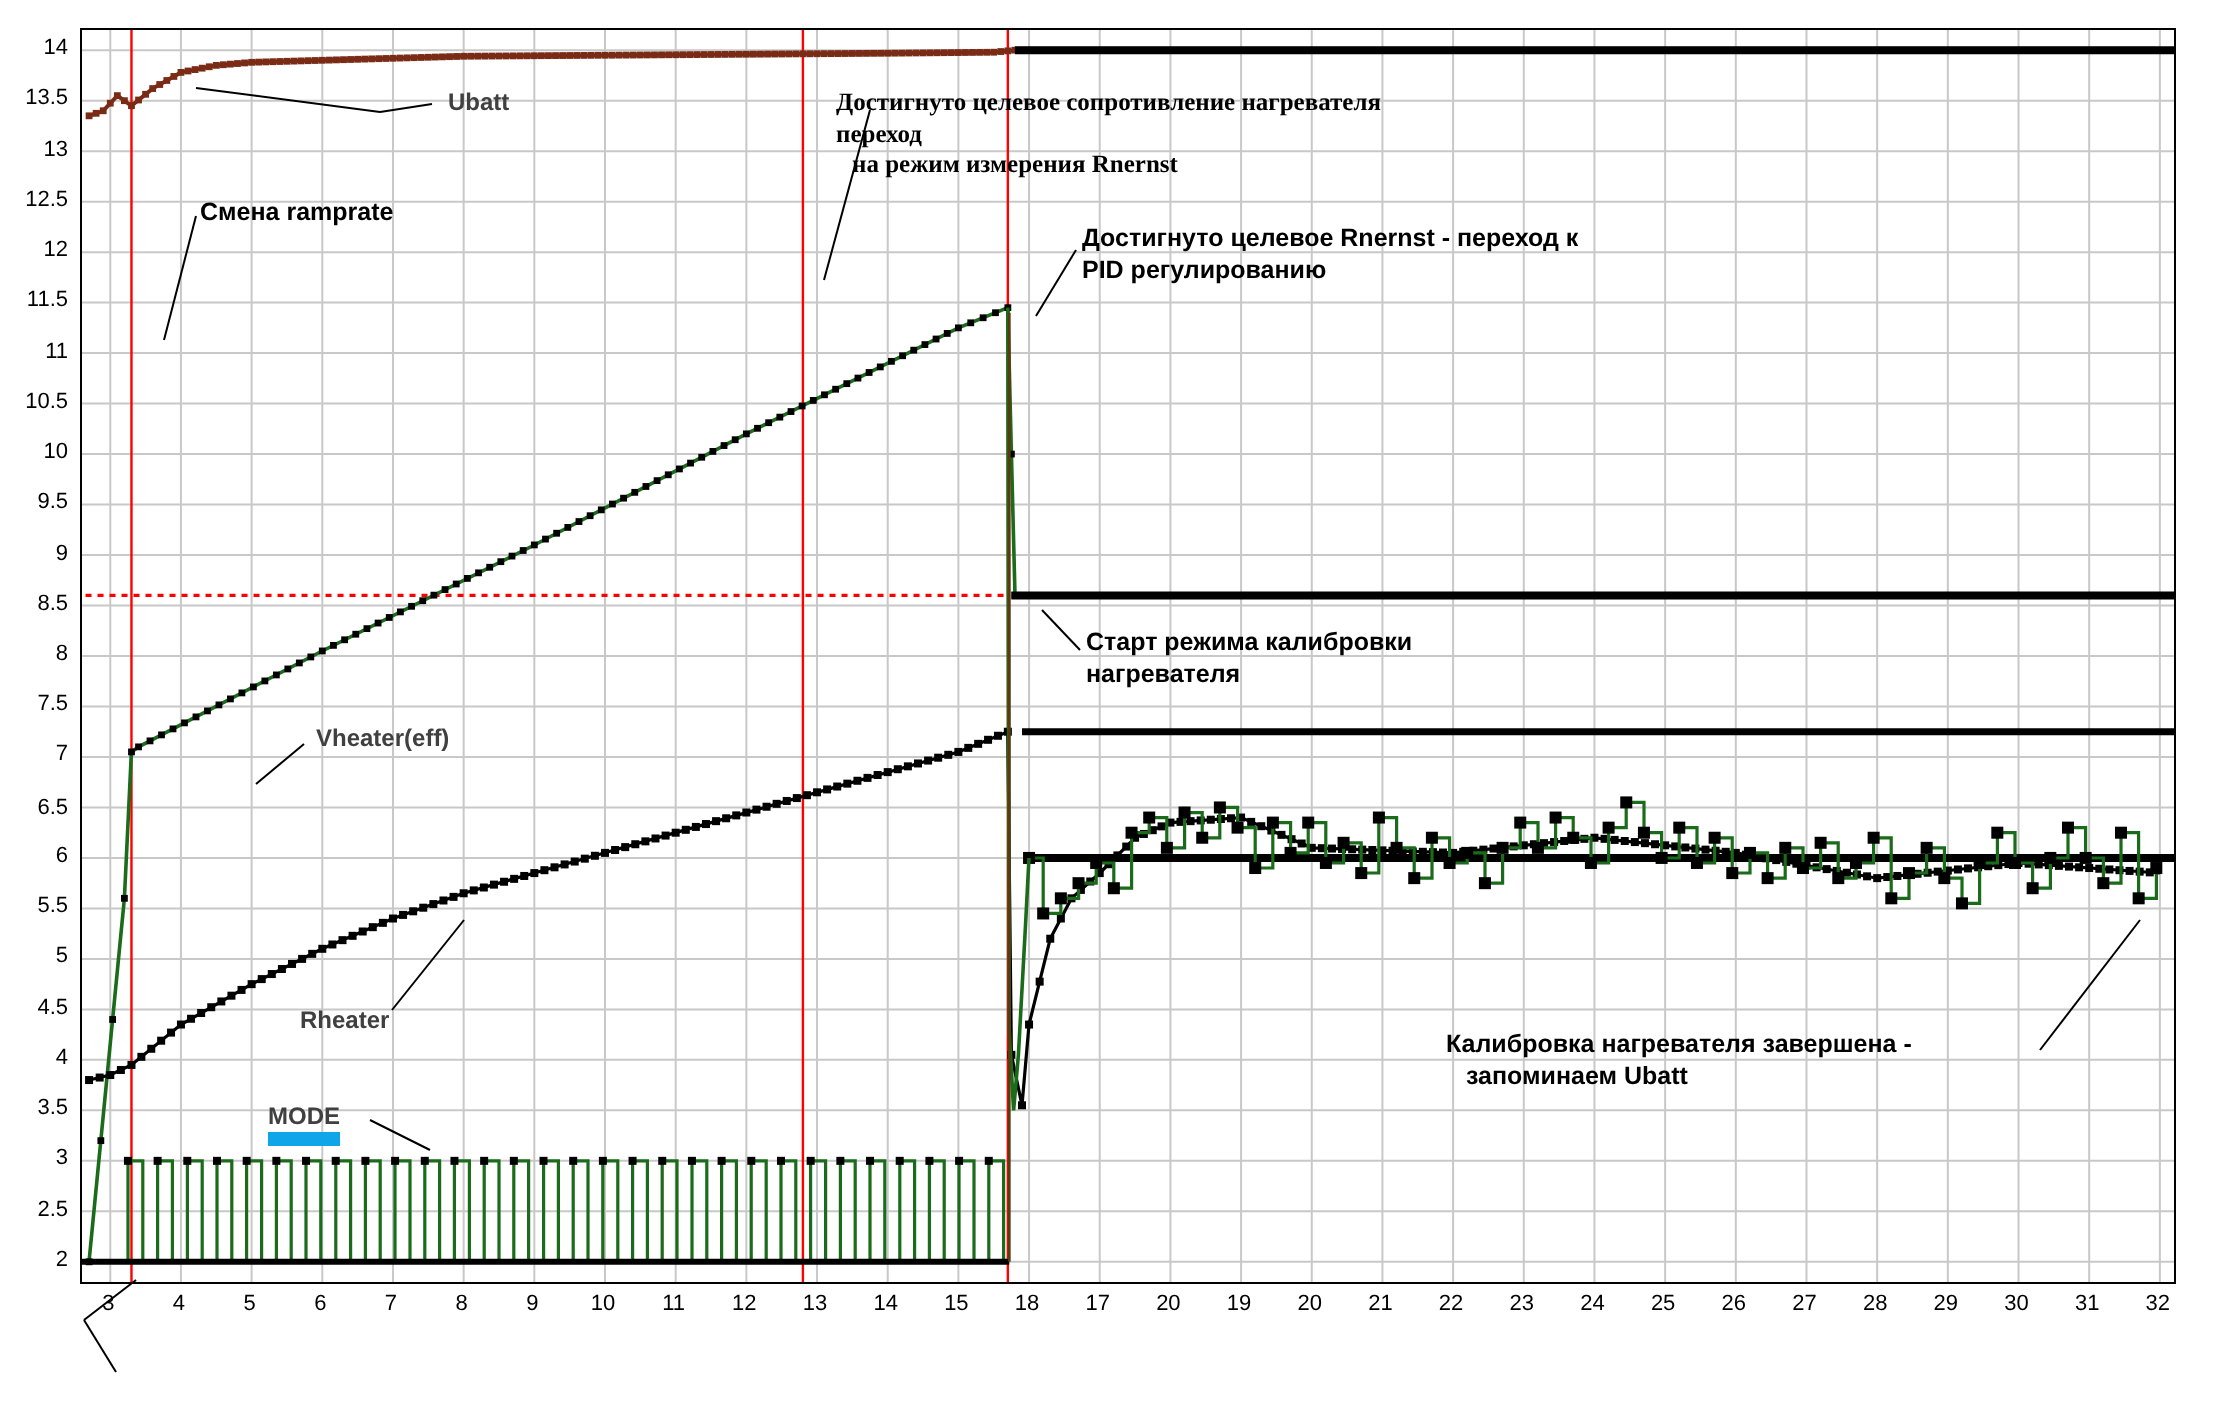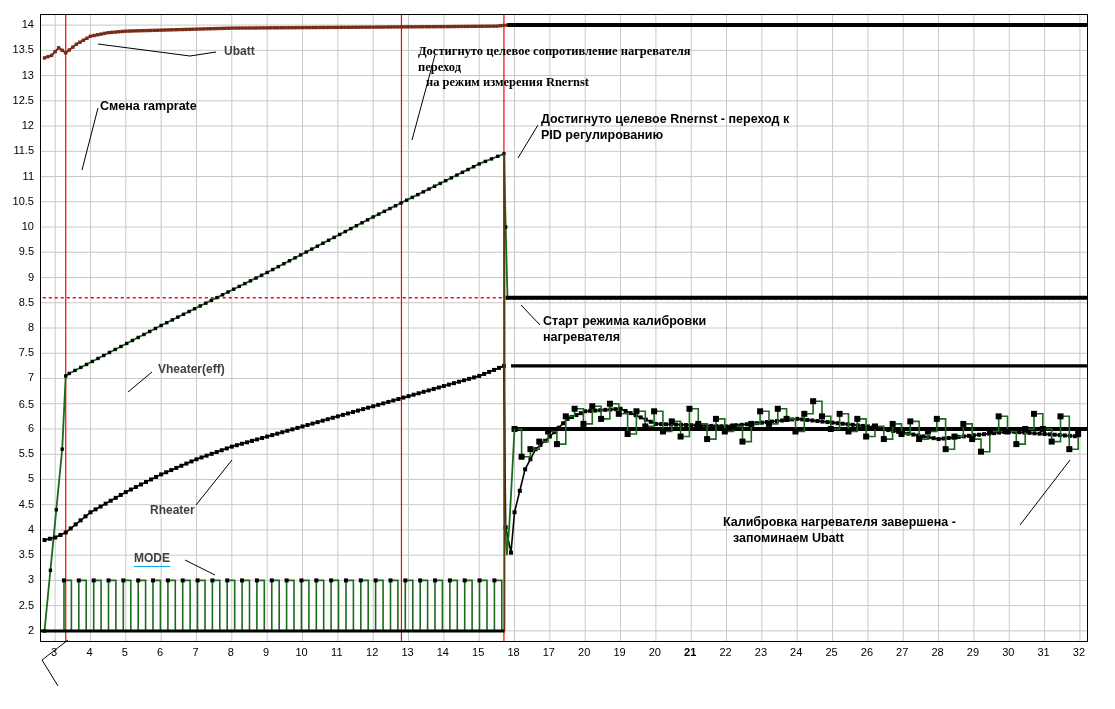--- a/index.html
+++ b/index.html
@@ -58,21 +58,21 @@
       <div class="xtick" style="left: 336.838px;">11</div>
       <div class="xtick" style="left: 372.176px;">12</div>
       <div class="xtick" style="left: 407.514px;">13</div>
       <div class="xtick" style="left: 442.851px;">14</div>
       <div class="xtick" style="left: 478.189px;">15</div>
       <div class="xtick" style="left: 513.527px;">18</div>
       <div class="xtick" style="left: 548.865px;">17</div>
       <div class="xtick" style="left: 584.203px;">20</div>
       <div class="xtick" style="left: 619.541px;">19</div>
       <div class="xtick" style="left: 654.878px;">20</div>
-      <div class="xtick" style="left: 690.216px; font-weight: bold;">21</div>
+      <div class="xtick" style="left: 690.216px;">21</div>
       <div class="xtick" style="left: 725.554px;">22</div>
       <div class="xtick" style="left: 760.892px;">23</div>
       <div class="xtick" style="left: 796.23px;">24</div>
       <div class="xtick" style="left: 831.568px;">25</div>
       <div class="xtick" style="left: 866.905px;">26</div>
       <div class="xtick" style="left: 902.243px;">27</div>
       <div class="xtick" style="left: 937.581px;">28</div>
       <div class="xtick" style="left: 972.919px;">29</div>
       <div class="xtick" style="left: 1008.26px;">30</div>
       <div class="xtick" style="left: 1043.59px;">31</div>
@@ -954,21 +954,21 @@
     <div>Калибровка нагревателя завершена -</div>
     <div style="margin-left:10px">запоминаем Ubatt</div>
   </div>
 
   <div class="ann" style="left:100px;top:99px;">Смена ramprate</div>
   <div class="ann" style="left:62px;top:708px;">Начало прогрева</div>
 
   <div class="lbl" style="left:224px;top:44px;">Ubatt</div>
   <div class="lbl" style="left:158px;top:362px;">Vheater(eff)</div>
   <div class="lbl" style="left:150px;top:503px;text-align:right;">Rheater</div>
-  <div class="lbl" style="left:134px;top:551px;border-bottom:1px solid #0ea5e9;padding-bottom:1px;">MODE</div>
+  <div class="lbl" style="left:134px;top:551px;border-bottom:7px solid #0ea5e9;padding-bottom:1px;">MODE</div>
 
   <svg class="ovl">
 
     <line x1="190" y1="56" x2="216" y2="52" stroke="#000" stroke-width="1"></line>
     <line x1="98" y1="44" x2="190" y2="56" stroke="#000" stroke-width="1"></line>
     <line x1="435" y1="55" x2="412" y2="140" stroke="#000" stroke-width="1"></line>
     <line x1="412" y1="140" x2="412" y2="20" stroke="#000" stroke-width="0"></line>
     <line x1="538" y1="125" x2="518" y2="158" stroke="#000" stroke-width="1"></line>
     <line x1="540" y1="325" x2="521" y2="305" stroke="#000" stroke-width="1"></line>
     <line x1="1020" y1="525" x2="1070" y2="460" stroke="#000" stroke-width="1"></line>

